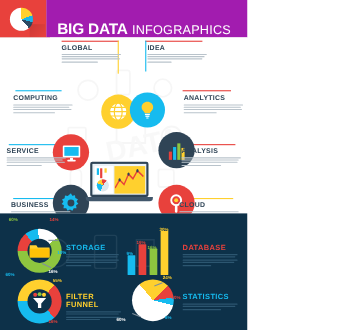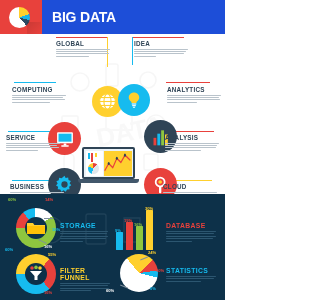--- a/index.html
+++ b/index.html
@@ -16,21 +16,21 @@
   .logo-pie { position:absolute; left:9px; top:7px; width:21px; height:21px; border-radius:50%;
     background:
       conic-gradient(from 0deg,
         #ffd02e 0deg 70deg,
         #1ab4e8 70deg 105deg,
         #2d4a63 105deg 140deg,
         #ffffff 140deg 360deg);
   }
   .logo-shadow { position:absolute; left:27px; top:22px; width:14px; height:12px;
     background:linear-gradient(135deg, rgba(0,0,0,.13), rgba(0,0,0,0)); }
-  .header-bar { flex:1; background:#1d4ed8; display:flex; align-items:center; padding-left:10px; }
+  .header-bar { flex:1; background:#a21caf; display:flex; align-items:flex-end; padding-left:10px; }
   .h-big { font-size:14px; font-weight:bold; color:#fff; letter-spacing:-0.2px; }
   .h-small { font-size:11.5px; color:#fff; letter-spacing:0.2px; margin-left:4px; }
   .hdr-tri { position:absolute; left:0px; top:34px; width:46px; height:5px;
      background:linear-gradient(to bottom right,#b32f2a 50%, transparent 50%); }
 
   
   .body-white { position:absolute; left:0; top:34px; width:225px; height:160px; background:#fff; overflow:hidden; }
 
   
   .tb { position:absolute; width:54px; }
@@ -71,20 +71,21 @@
 </head>
 <body>
 
 <div class="header">
   <div class="logo-box">
     <div class="logo-pie"></div>
     <div class="logo-shadow"></div>
   </div>
   <div class="header-bar">
     <span class="h-big">BIG DATA</span>
+    <span class="h-small">INFOGRAPHICS</span>
   </div>
 </div>
 <div class="hdr-tri"></div>
 
 <div class="body-white">
 
   <div style="position:absolute;left:48px;top:20px;width:130px;height:130px;opacity:.5;">
     <svg viewBox="0 0 130 130" width="130" height="130">
       <g fill="none" stroke="#eeeeee" stroke-width="1.6">
         <circle cx="32" cy="28" r="9"></circle>

